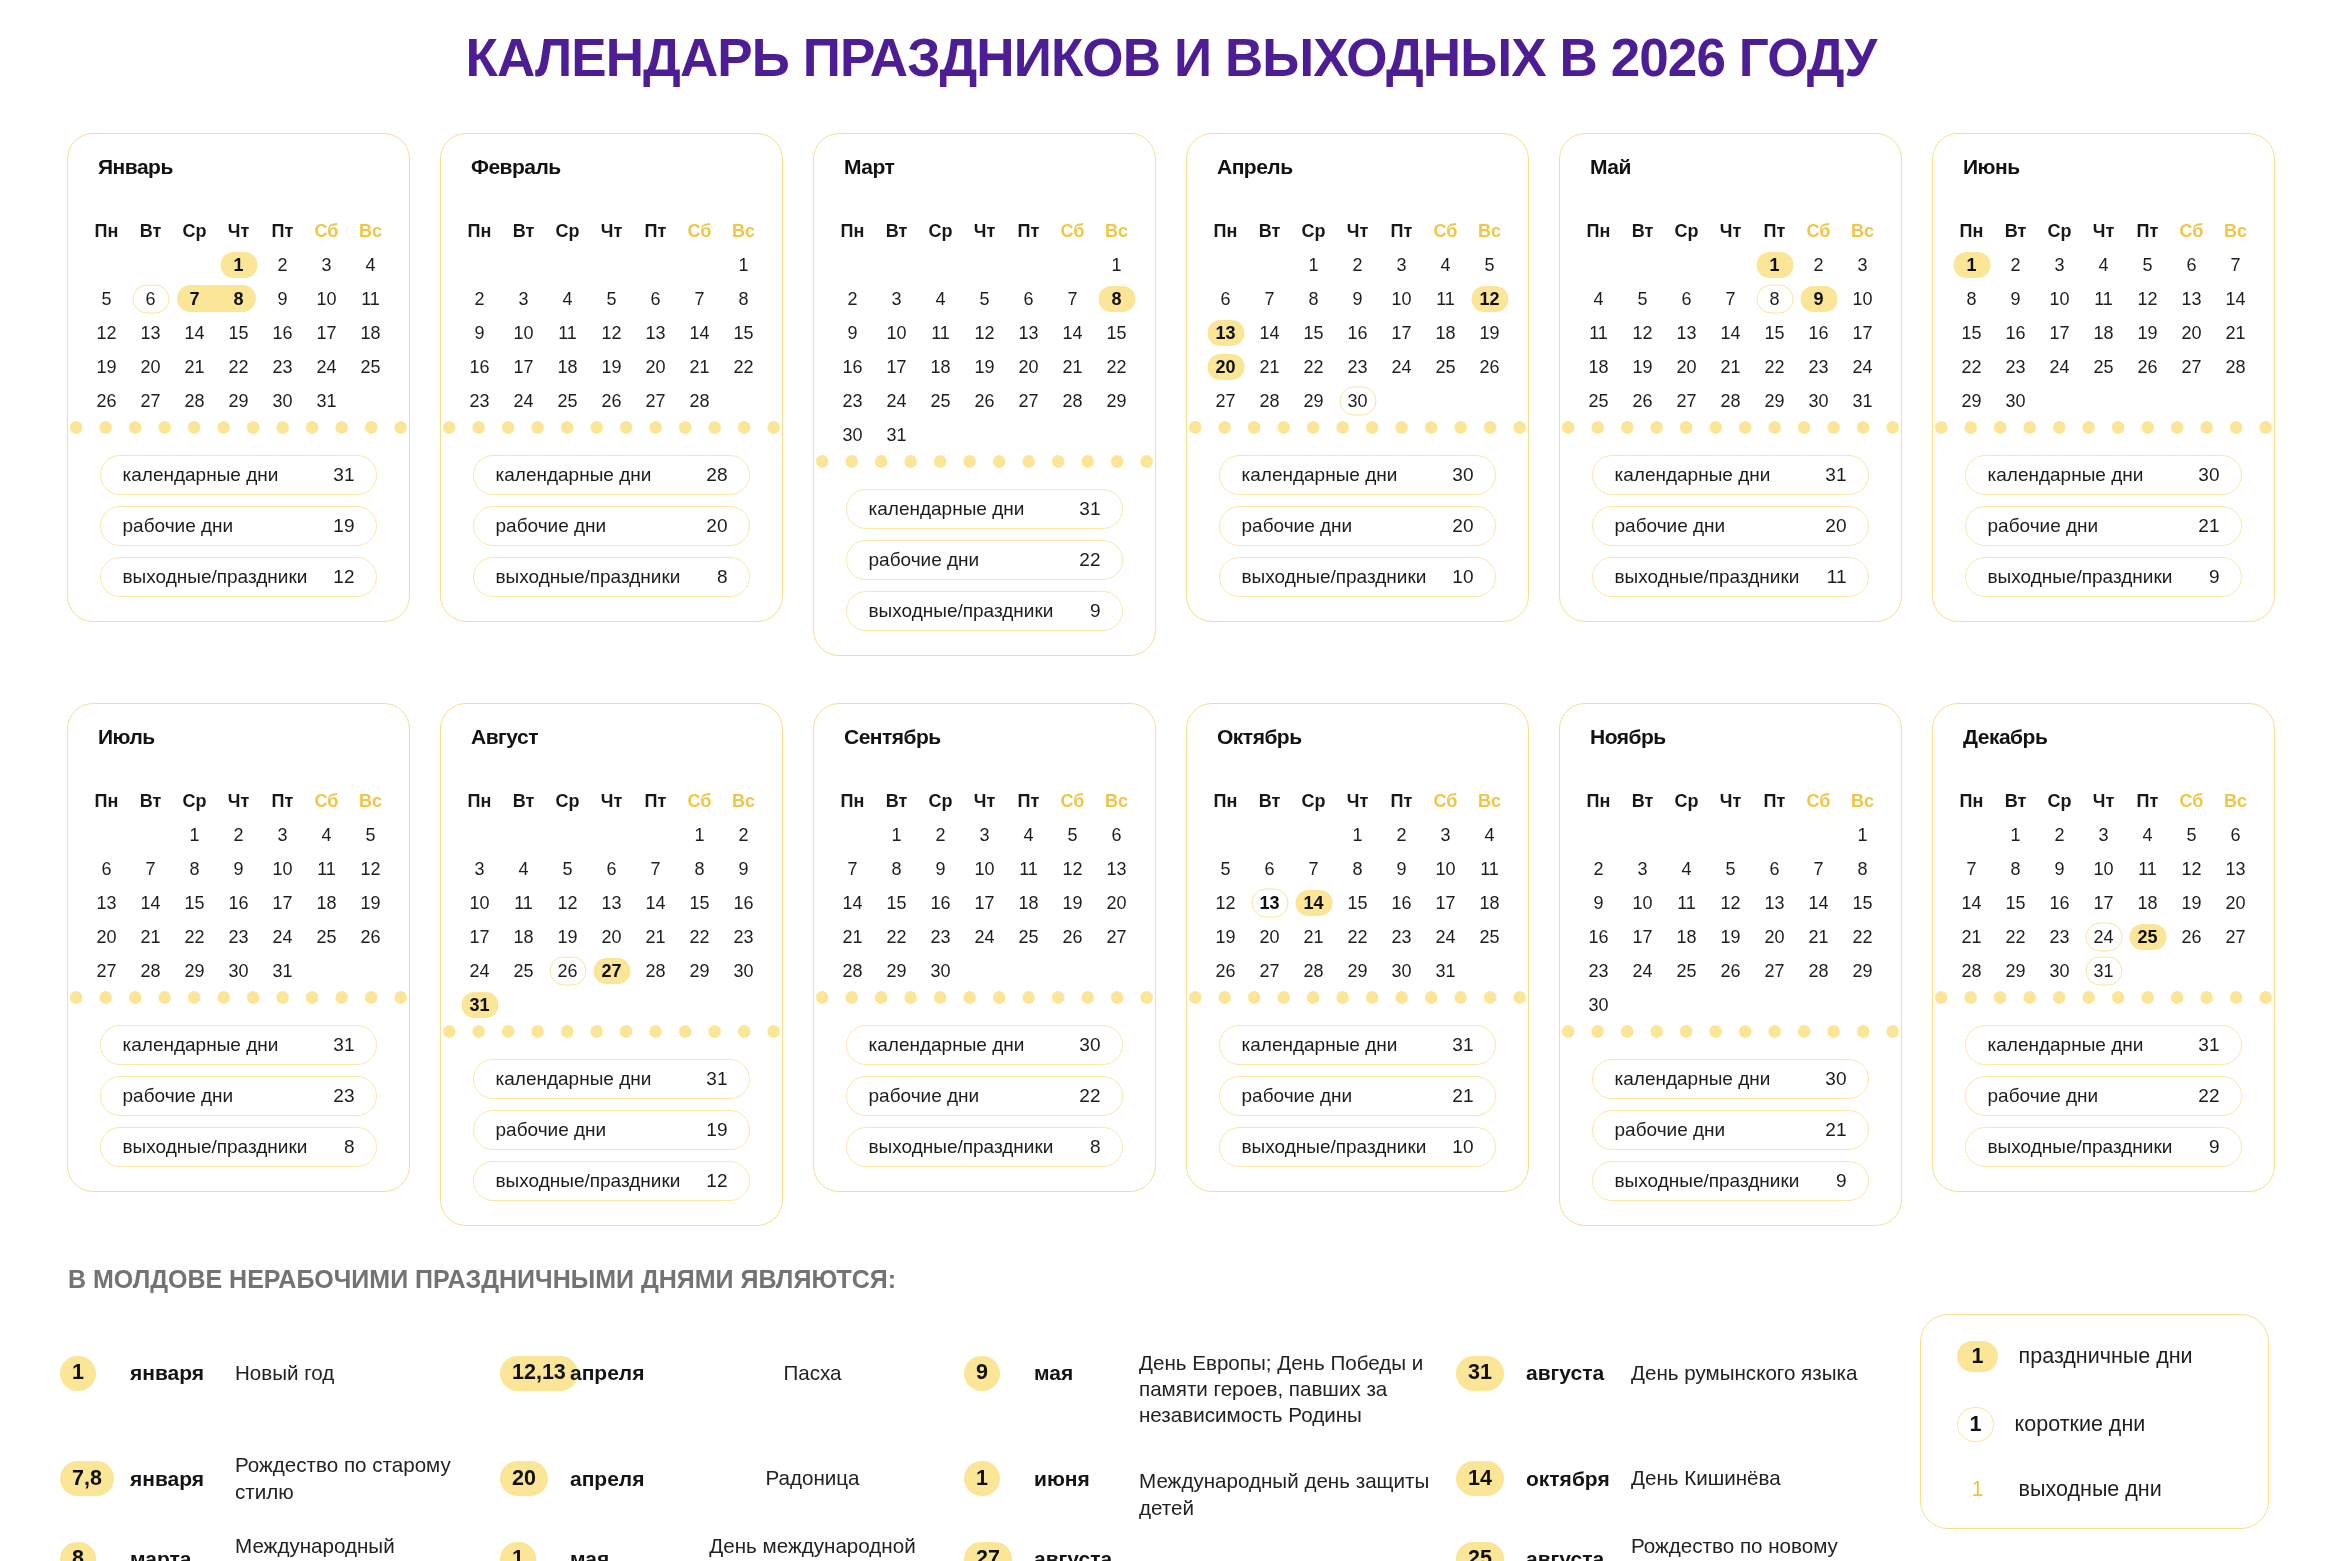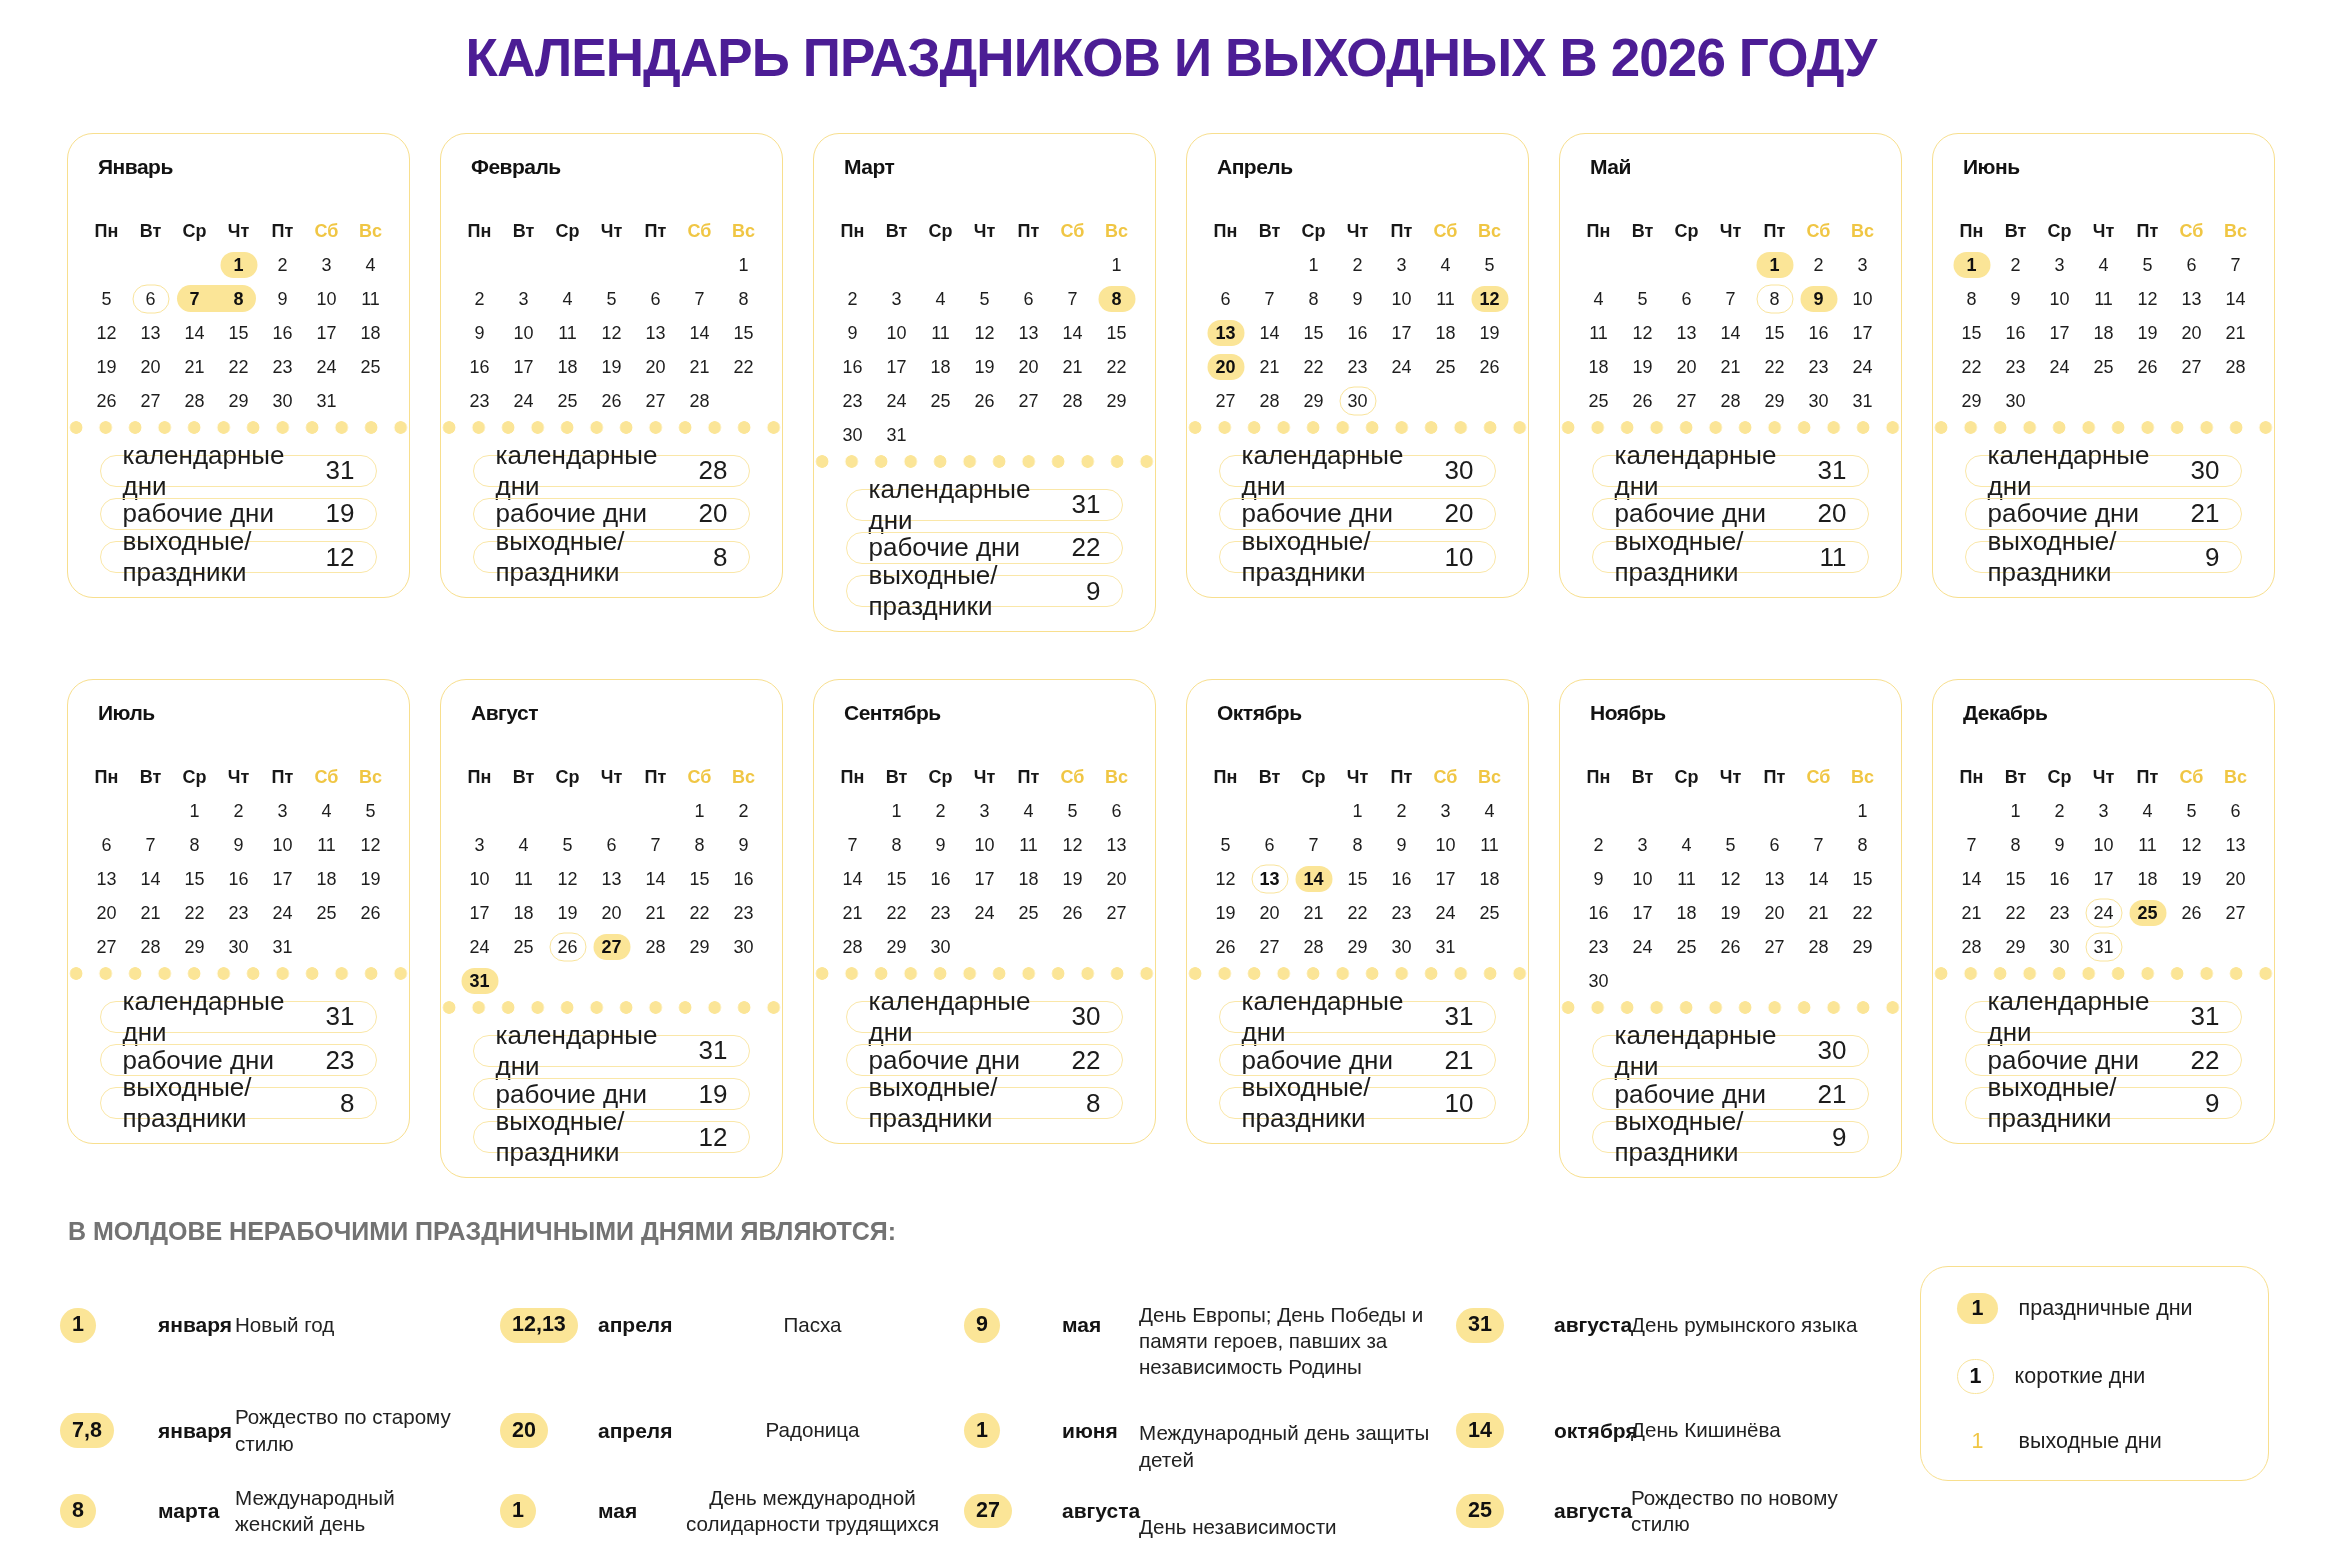--- a/index.html
+++ b/index.html
@@ -56,37 +56,37 @@
     width:35px;height:27px;border-radius:468px;border:1.9px solid var(--outline);background:#fff;
   }
   .dots{
     height:13px;margin-top:3.7px;
     background-image:radial-gradient(circle,var(--pill) 6px,transparent 6.6px);
     background-size:29.5px 13px;background-repeat:repeat-x;background-position:-6.6px center;
   }
   .sums{margin:20.6px 32px 24px;display:flex;flex-direction:column;gap:11.2px;}
   .sum{
     display:flex;align-items:center;justify-content:space-between;
-    height:32px;border:1.4px solid var(--pill-line);border-radius:28px;
-    padding:0 21.5px;font-size:26px;color:#1c1c1c;
+    height:40px;border:1.4px solid var(--pill-line);border-radius:28px;
+    padding:0 21.5px;font-size:19px;color:#1c1c1c;
   }
   .holidays{margin:39px 60px 0;}
   .holidays h2{margin:8px;font-size:25px;font-weight:700;letter-spacing:0;color:#737373;}
   .holidays-flex{display:flex;align-items:flex-start;margin-top:19.7px;}
   .holidays-grid{
     display:grid;grid-template-columns:440px 464px 492px 464px;
     grid-template-rows:repeat(3,minmax(69px,auto));align-items:center;
   }
   .hentry{display:grid;grid-template-columns:70px 105px auto;align-items:center;padding:3.7px 14px 3.7px 0;}
   .hbadge{
     justify-self:start;display:inline-flex;align-items:center;justify-content:center;
     min-width:18px;padding:6.6px 12px;border-radius:468px;background:var(--pill);
     font-size:21.5px;font-weight:700;color:#101010;line-height:1;
   }
-  .hmonth{font-size:21px;font-weight:700;color:#141414;margin-left:28px;}
+  .hmonth{font-size:21px;font-weight:700;color:#141414;}
   .hname{font-size:20.6px;line-height:1.28;color:#222222;}
   .hentry.c1 .hname{max-width:220px;}
   .hentry.c2 .hname{max-width:300px;text-align:center;}
   .hentry.c3 .hname{max-width:302px;margin-top:32px;}
   .hentry.c4 .hname{max-width:244px;}
   .legend-box{
     width:349px;height:215px;border:1.4px solid var(--card-line);border-radius:28px;
     padding:26px 19px 26px 36px;display:flex;flex-direction:column;justify-content:space-between;
   }
   .lrow{display:flex;align-items:center;gap:20.6px;}

